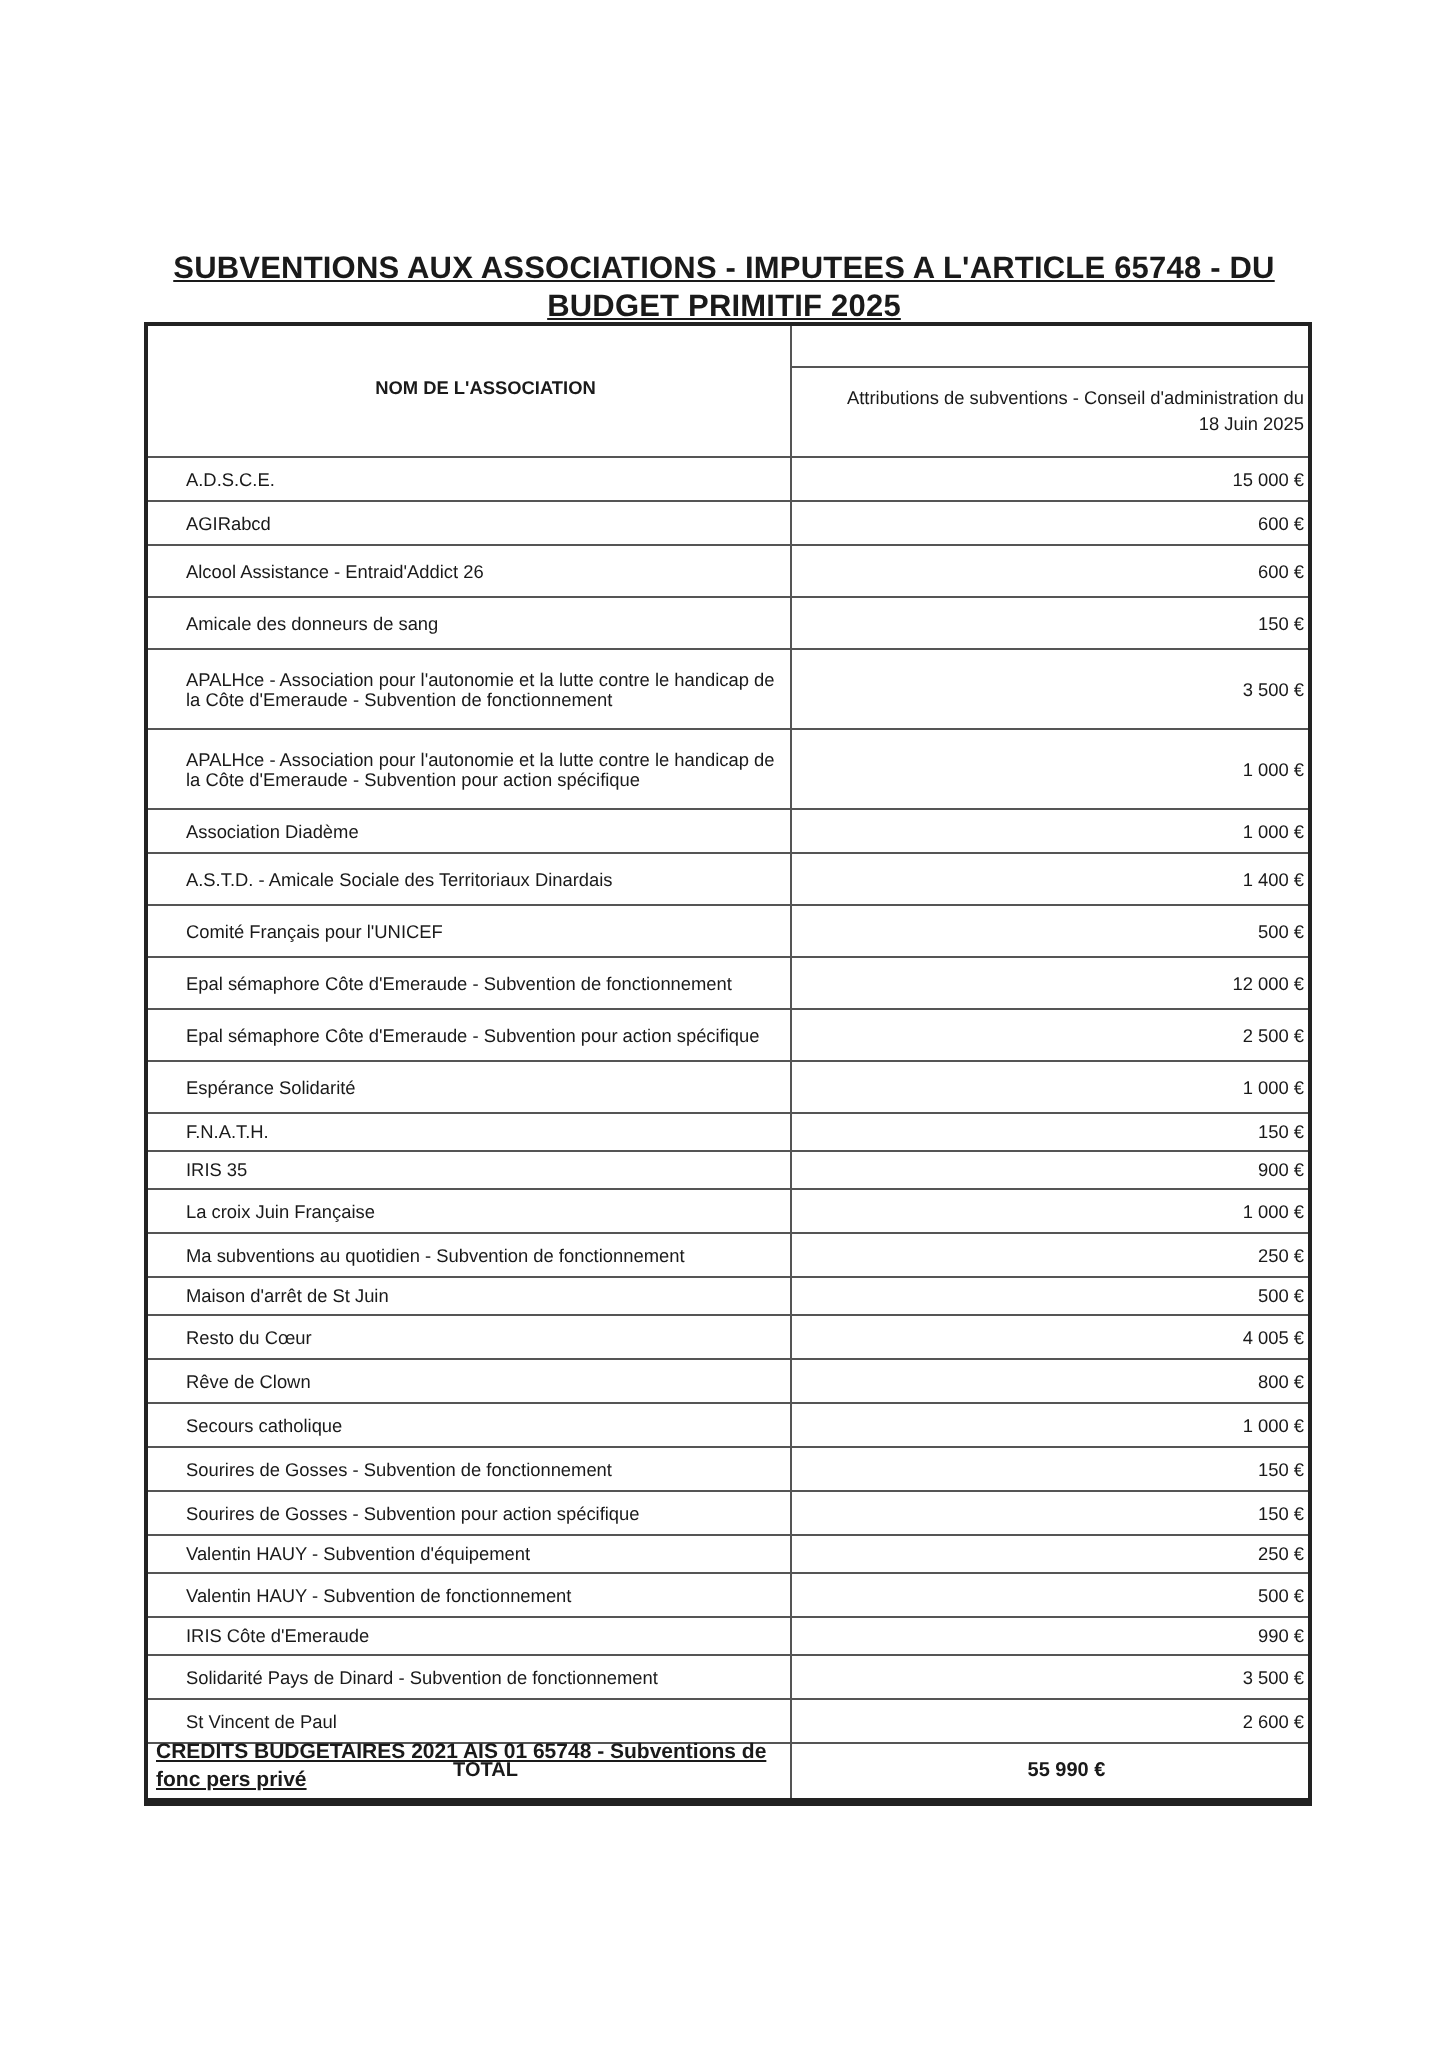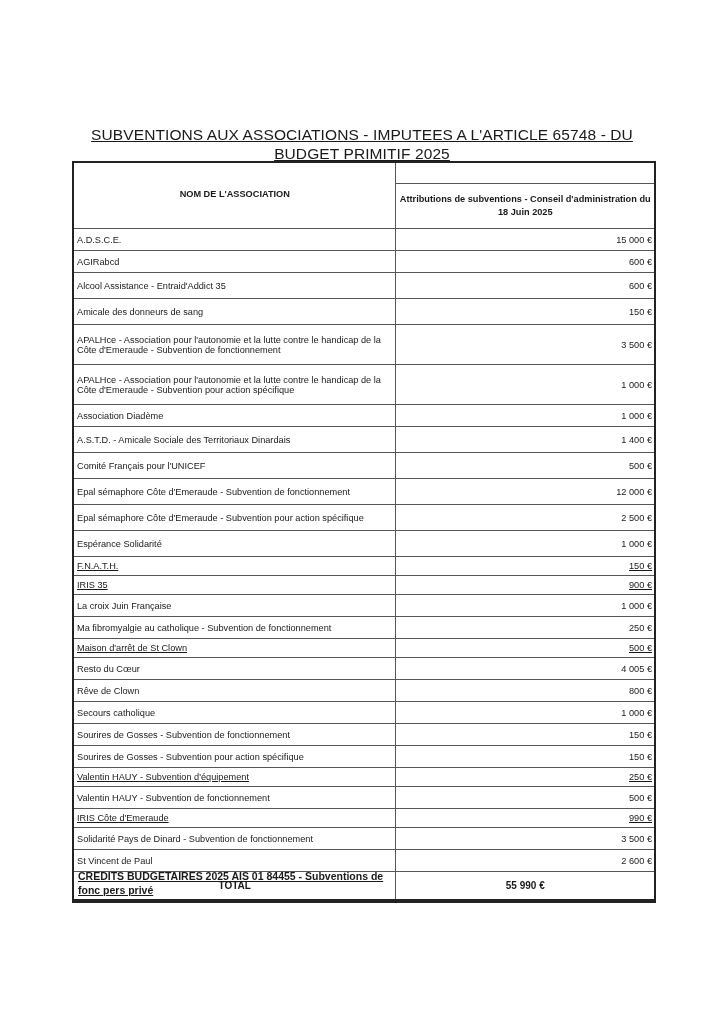--- a/index.html
+++ b/index.html
@@ -1,37 +1,37 @@
 <!DOCTYPE html>
 <html><head>
   <meta charset="utf-8">
   <style>
     html, body { margin: 0; padding: 0; background: #ffffff; }
     body { width: 724px; height: 1024px; position: relative; overflow: hidden;
            font-family: "Liberation Sans", sans-serif; color: #1a1a1a; }
     .title { position: absolute; left: 60px; width: 604px; top: 125px;
-             text-align: center; font-weight: normal; font-size: 15.5px; line-height: 19px;
+             text-align: center; font-weight: bold; font-size: 15.5px; line-height: 19px;
              text-decoration: underline; letter-spacing: 0.1px; }
     table.grid { position: absolute; left: 72px; top: 161px; width: 582px;
                  border-collapse: collapse; table-layout: fixed; }
-    table.grid td { border: 1px solid #555; padding: 0 2px 0 3px; font-size: 9.2px;
+    table.grid td { border: 1px solid #555; padding: 0 2px 0 19px; font-size: 9.2px;
                     vertical-align: middle; }
     table.grid col.c1 { width: 322px; }
     table.grid col.c2 { width: 260px; }
     .outer { border-left: 2px solid #222 !important; }
     .outer-r { border-right: 2px solid #222 !important; }
     .th-name { font-weight: bold; text-align: center; font-size: 9.5px; vertical-align: top !important;
                padding-top: 26px !important; border-top: 2px solid #222 !important; }
     .th-empty { height: 20px; border-top: 2px solid #222 !important; }
-    .th-attr { font-weight: bold; text-align: center; font-size: 9.5px; line-height: 13px; height: 44px; margin-left: 40px; }
+    .th-attr { font-weight: normal; text-align: right; font-size: 9.5px; line-height: 13px; height: 44px; margin-left: 40px; }
     td.val { text-align: right; padding-right: 2px !important; }
     tr.r22 td { height: 21px; }
     tr.r26 td { height: 25px; }
     tr.r40 td { height: 39px; }
-    tr.r18 td { height: 18px; text-decoration: underline; }
+    tr.r18 td { height: 18px; }
     td.big { font-size: 11px; margin-left: 23px; }
     tr.total td { height: 27px; font-weight: bold; font-size: 10px;
                   border-bottom: 2px solid #222 !important; text-align: center; }
     .credits { position: absolute; left: 72px; top: 864px; width: 582px; height: 37px;
                border-left: 2px solid #222; border-bottom: 2px solid #222; }
     .credits span { display: block; position: absolute; left: 4px; top: 5px; width: 320px;
                     font-weight: bold; font-size: 10.5px; line-height: 14px; text-decoration: underline; }
   </style>
 </head>
 <body>
@@ -53,21 +53,21 @@
     </tr>
   <tr class="r22">
         <td class="outer">A.D.S.C.E.</td>
         <td class="val outer-r">15 000 €</td>
       </tr>
       <tr class="r22">
         <td class="outer">AGIRabcd</td>
         <td class="val outer-r">600 €</td>
       </tr>
       <tr class="r26">
-        <td class="outer">Alcool Assistance - Entraid'Addict 35</td>
+        <td class="outer">Alcool Assistance - Entraid'Addict 26</td>
         <td class="val outer-r">600 €</td>
       </tr>
       <tr class="r26">
         <td class="outer">Amicale des donneurs de sang</td>
         <td class="val outer-r">150 €</td>
       </tr>
       <tr class="r40">
         <td class="outer">APALHce - Association pour l'autonomie et la lutte contre le handicap de la Côte d'Emeraude - Subvention de fonctionnement</td>
         <td class="val outer-r">3 500 €</td>
       </tr>
@@ -105,25 +105,25 @@
       </tr>
       <tr class="r18">
         <td class="outer">IRIS 35</td>
         <td class="val outer-r">900 €</td>
       </tr>
       <tr class="r22">
         <td class="outer">La croix Juin Française</td>
         <td class="val outer-r">1 000 €</td>
       </tr>
       <tr class="r22">
-        <td class="outer">Ma fibromyalgie au catholique - Subvention de fonctionnement</td>
+        <td class="outer">Ma subventions au quotidien - Subvention de fonctionnement</td>
         <td class="val outer-r">250 €</td>
       </tr>
       <tr class="r18">
-        <td class="outer">Maison d'arrêt de St Clown</td>
+        <td class="outer">Maison d'arrêt de St Juin</td>
         <td class="val outer-r">500 €</td>
       </tr>
       <tr class="r22">
         <td class="outer">Resto du Cœur</td>
         <td class="val outer-r">4 005 €</td>
       </tr>
       <tr class="r22">
         <td class="outer">Rêve de Clown</td>
         <td class="val outer-r">800 €</td>
       </tr>
@@ -160,14 +160,14 @@
         <td class="val outer-r">2 600 €</td>
       </tr>
       <tr class="total">
         <td class="outer">TOTAL</td>
         <td class="val outer-r">55 990 €</td>
       </tr>
     </tbody>
 </table>
 
 <div class="credits">
-  <span>CREDITS BUDGETAIRES 2025 AIS 01 84455 - Subventions de fonc pers privé</span>
+  <span>CREDITS BUDGETAIRES 2021 AIS 01 65748 - Subventions de fonc pers privé</span>
 </div>
 
 </body></html>

